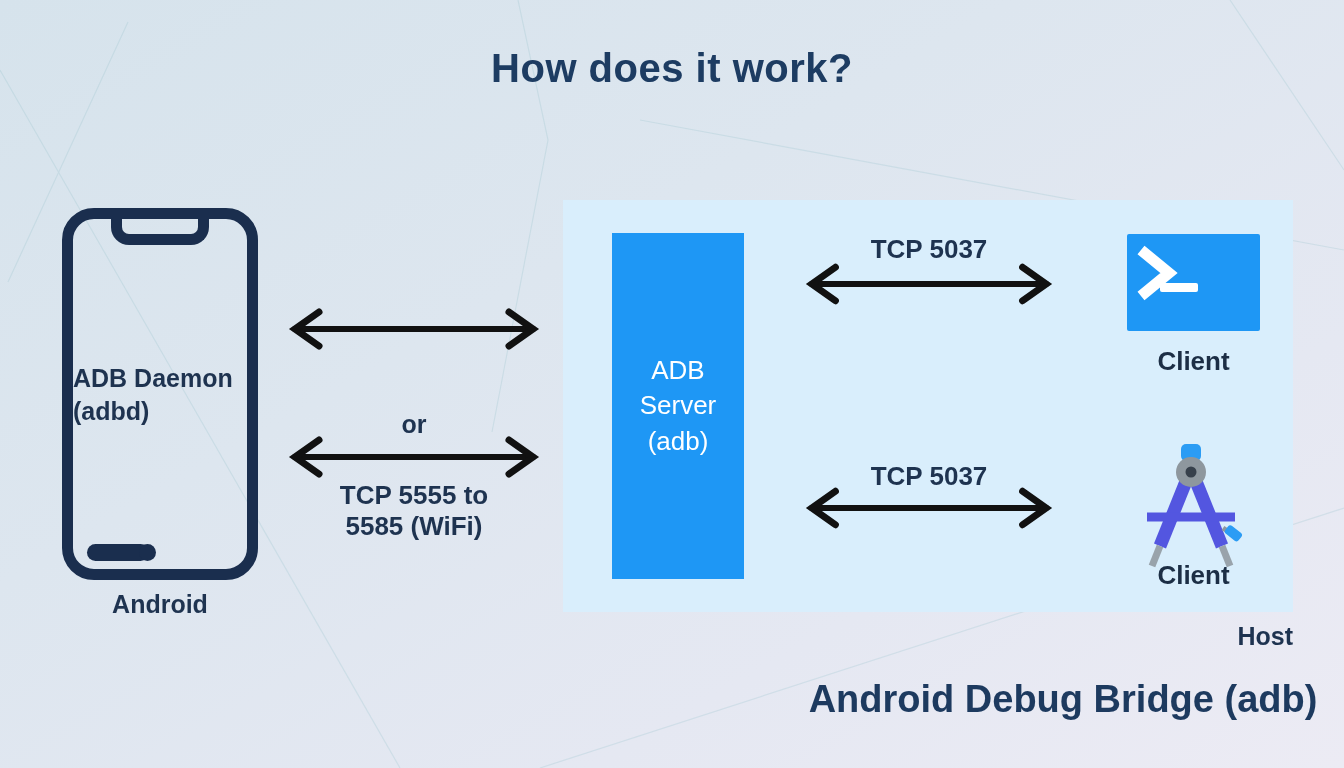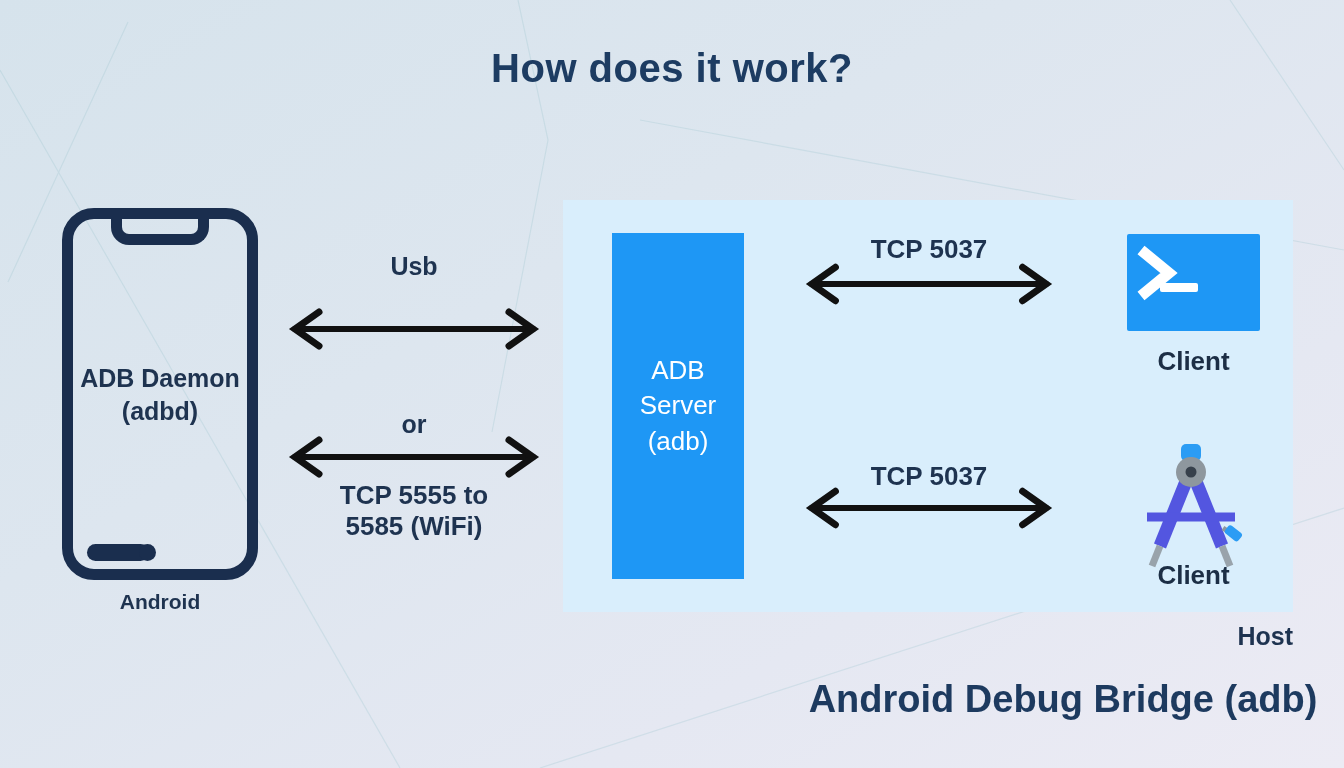--- a/index.html
+++ b/index.html
@@ -28,35 +28,35 @@
     border: 11px solid #1a2e4e; border-radius: 32px;
   }
   .notch {
     position: absolute; left: 50%; top: -2px; transform: translateX(-50%);
     width: 98px; height: 28px;
     border: 11px solid #1a2e4e; border-top: none;
     border-radius: 0 0 18px 18px;
   }
   .phone-label {
     position: absolute; left: 0; top: 50%; transform: translateY(-50%);
-    width: 100%; text-align: center;
+    width: 100%; text-align: left;
     font-size: 25px; font-weight: 700; color: #1e3350;
     white-space: pre-line; line-height: 1.3;
   }
   .speaker-pill {
     position: absolute; left: 14px; bottom: 8px;
     width: 62px; height: 17px; border-radius: 9px; background: #1a2e4e;
   }
   .speaker-dot {
     position: absolute; left: 66px; bottom: 8px;
     width: 17px; height: 17px; border-radius: 50%; background: #1a2e4e;
   }
   .android-caption {
     position: absolute; left: 62px; top: 590px; width: 196px;
-    text-align: center; font-size: 21px; font-weight: 700; color: #1e3350;
+    text-align: center; font-size: 25px; font-weight: 700; color: #1e3350;
   }
 
   
   .lbl { position: absolute; text-align: center; font-weight: 700; color: #1e3350; }
   .usb-label  { left: 283px; top: 252px; width: 262px; font-size: 25px; }
   .or-label   { left: 283px; top: 378px; width: 262px; font-size: 25px; margin-top: 32px; }
   .wifi-label { left: 263px; top: 480px; width: 302px; font-size: 26px; white-space: pre-line; line-height: 1.2; }
   .tcp1-label { left: 800px; top: 234px; width: 258px; font-size: 26px; }
   .tcp2-label { left: 800px; top: 461px; width: 258px; font-size: 26px; }
 
@@ -122,21 +122,20 @@
 
   <div class="phone">
     <div class="notch"></div>
     <div class="phone-label">ADB Daemon
 (adbd)</div>
     <div class="speaker-pill"></div>
     <div class="speaker-dot"></div>
   </div>
   <div class="android-caption">Android</div>
 
-  <div class="lbl usb-label">Usb</div>
   <svg class="darrow arrow-usb" viewBox="0 0 262 44">
     <g stroke="#111111" fill="none" stroke-linecap="round">
       <path d="M12 22 H250" stroke-width="6"></path>
       <path d="M36 5 L12 22 L36 39" stroke-width="7"></path>
       <path d="M226 5 L250 22 L226 39" stroke-width="7"></path>
     </g>
   </svg>
   <div class="lbl or-label">or</div>
   <svg class="darrow arrow-wifi" viewBox="0 0 262 44">
     <g stroke="#111111" fill="none" stroke-linecap="round">

